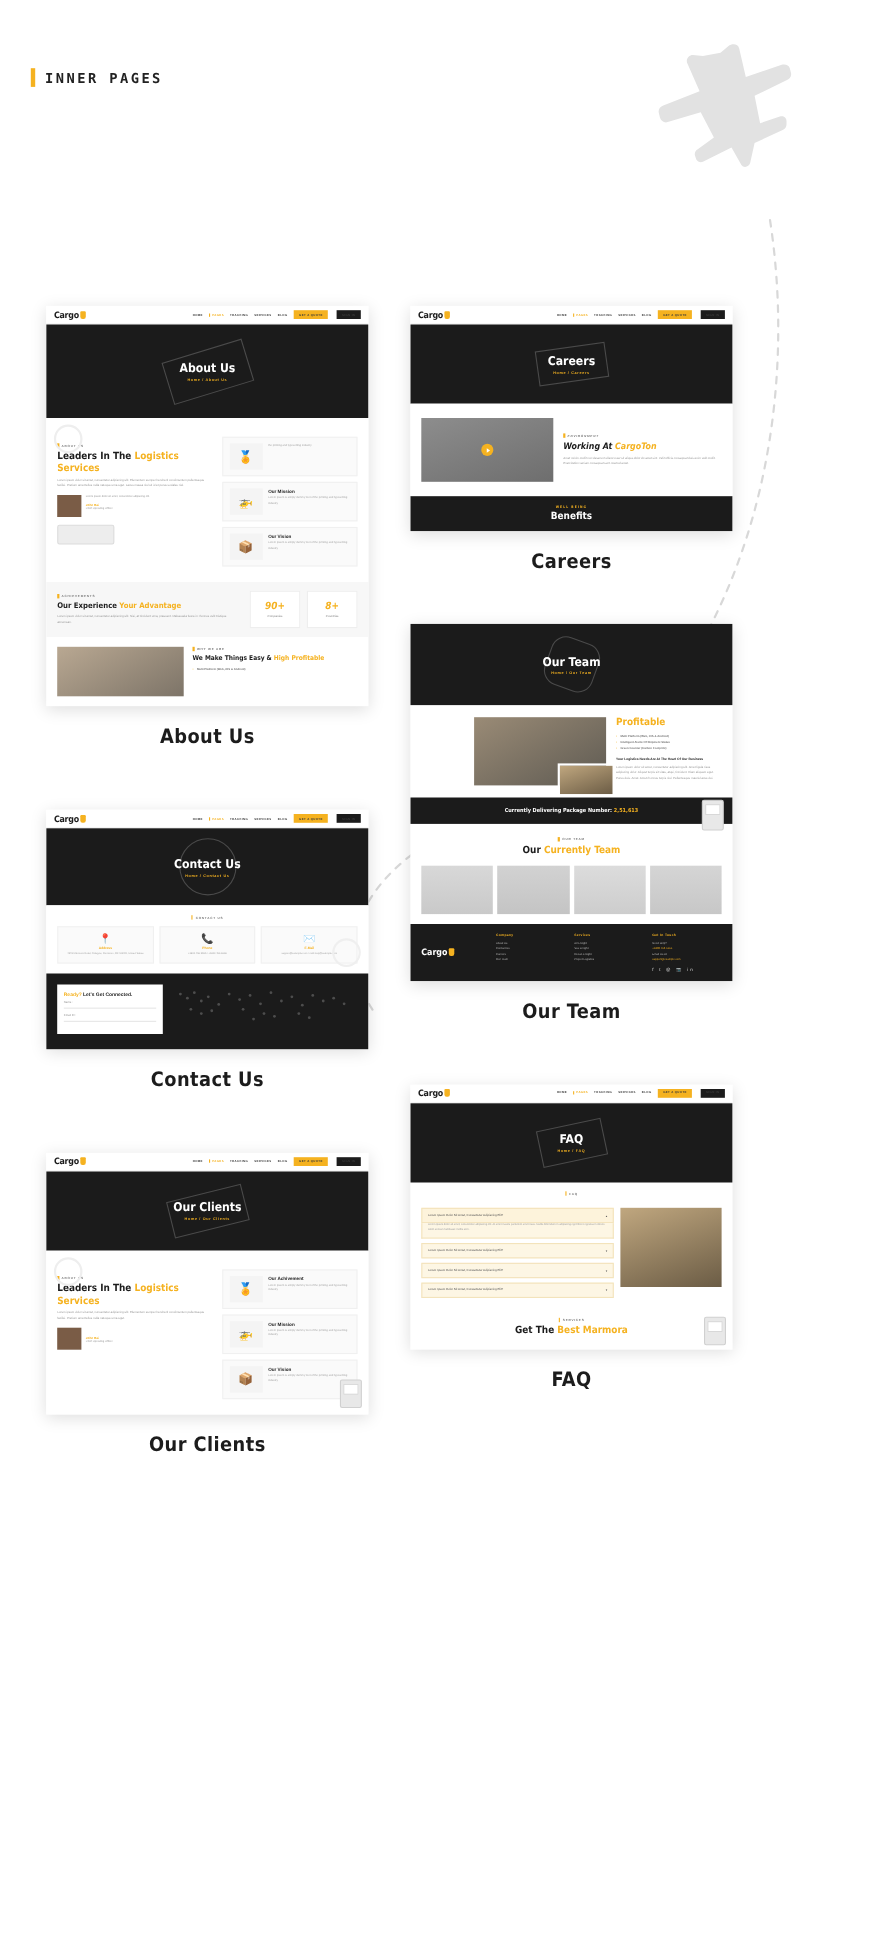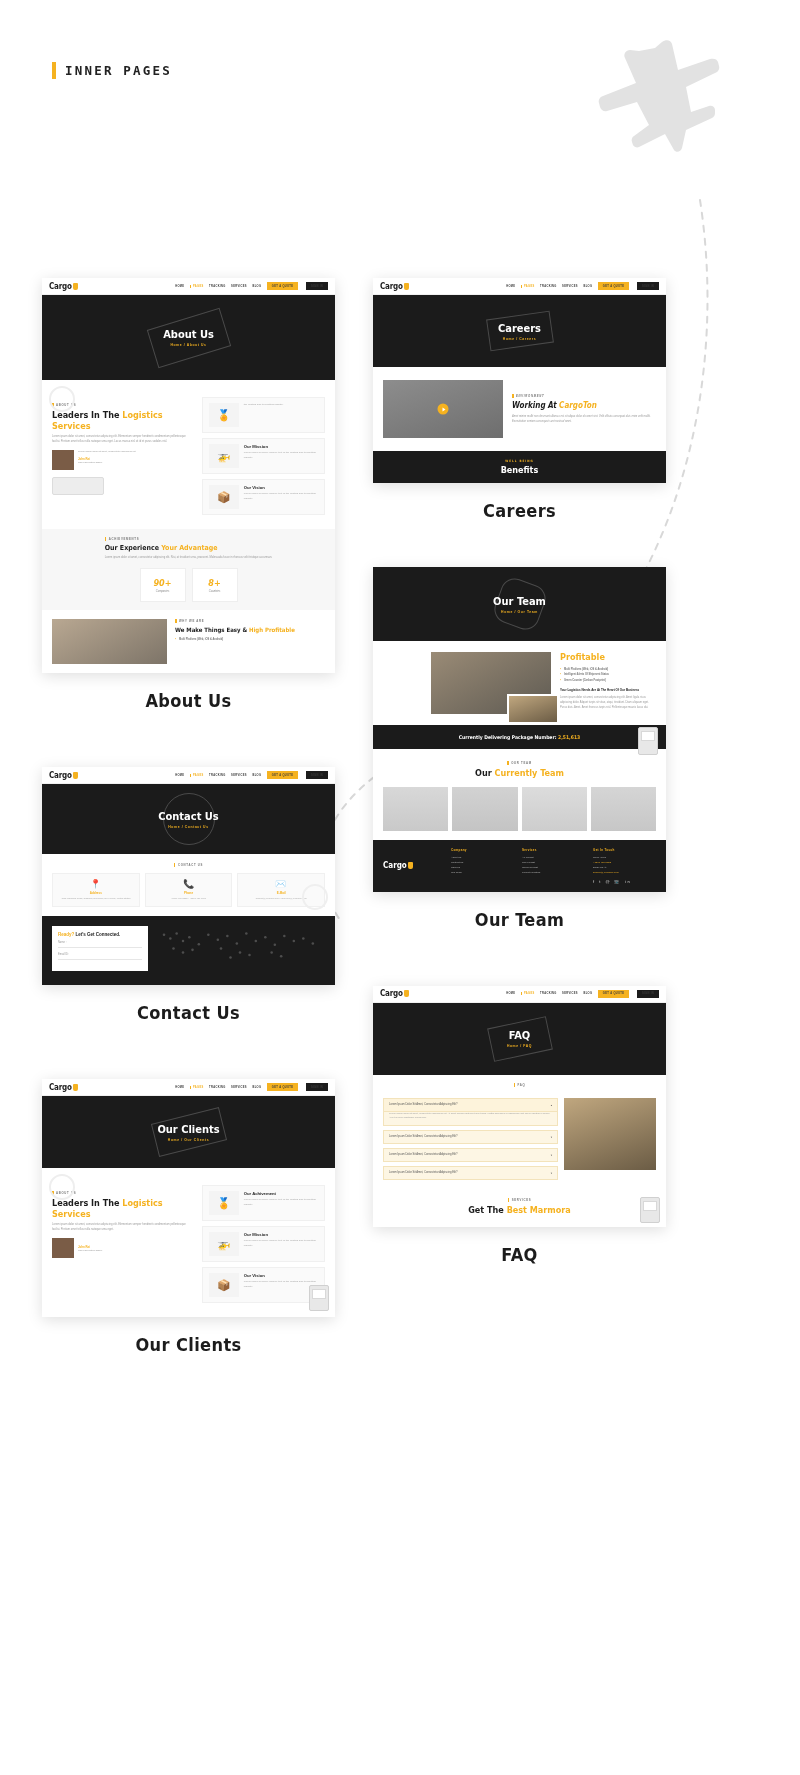--- a/index.html
+++ b/index.html
@@ -8,21 +8,21 @@
     background: #ffffff;
     font-family: "Liberation Sans", sans-serif;
     overflow: hidden;
   }
   .page { position:relative; width:800px; height:1775px; }
 
   
   .deco { position:absolute; inset:0; pointer-events:none; z-index:0; }
 
   
-  .header { position:absolute; left:52px; top:62px; width:660px; z-index:2; }
+  .header { position:absolute; left:28px; top:62px; width:660px; z-index:2; }
   .eyebrow { display:flex; align-items:center; gap:9px; margin-bottom:22px; }
   .eyebrow-bar { width:4px; height:17px; background:#F5B220; display:block; }
   .eyebrow-text {
     font-family:"DejaVu Sans Mono", monospace;
     font-size:12.5px; font-weight:bold; letter-spacing:2.2px; color:#222;
   }
   .headline { font-family:"DejaVu Sans Condensed","Liberation Sans",sans-serif;
     font-size:56px; line-height:1.18; font-weight:400; color:#1c1c1c;
     letter-spacing:-0.5px; }
   .headline .hl { color:#F5B220; }
@@ -77,21 +77,21 @@
           font-size:9px; font-weight:bold; color:#1c1c1c; line-height:1.18;}
   .m-h2 .y { color:#F5B220; }
   .m-p { font-size:2.7px; line-height:1.85; color:#9a9a9a; margin-top:3px;}
   .m-card { background:#fafafa; border:1px solid #f0f0f0; padding:5px 6px;
             display:flex; gap:5px; align-items:flex-start; margin-bottom:5px;}
   .m-card-ic { width:30px; height:24px; background:#f4f4f4; flex:0 0 auto;
                display:flex; align-items:center; justify-content:center; font-size:11px;}
   .m-card-h { font-size:4.2px; font-weight:bold; color:#1c1c1c; margin-bottom:2px;}
   .m-card-p { font-size:2.5px; line-height:1.8; color:#a5a5a5;}
 
-  .m-stats { background:#f7f7f7; padding:8px 10px; display:flex; align-items:center; gap:8px;flex-direction:column;}
+  .m-stats { background:#f7f7f7; padding:8px 10px; display:flex; align-items:center; gap:8px;}
   .m-stat { background:#fff; border:1px solid #eee; width:46px; height:34px;
             display:flex; flex-direction:column; align-items:center; justify-content:center;font-style:italic;}
   .m-stat-n { font-family:"DejaVu Sans Condensed","Liberation Sans",sans-serif;
               font-size:9px; font-weight:bold; color:#F5B220;}
   .m-stat-l { font-size:2.7px; color:#888; margin-top:2px;}
 
   .m-band { background:#1b1b1b; color:#fff; text-align:center; padding:8px 0;
             font-family:"DejaVu Sans Condensed","Liberation Sans",sans-serif; }
   .m-band-l { font-size:3px; color:#F5B220; letter-spacing:1px; font-weight:bold; margin-bottom:2px;}
   .m-band-t { font-size:9px; font-weight:bold; }

